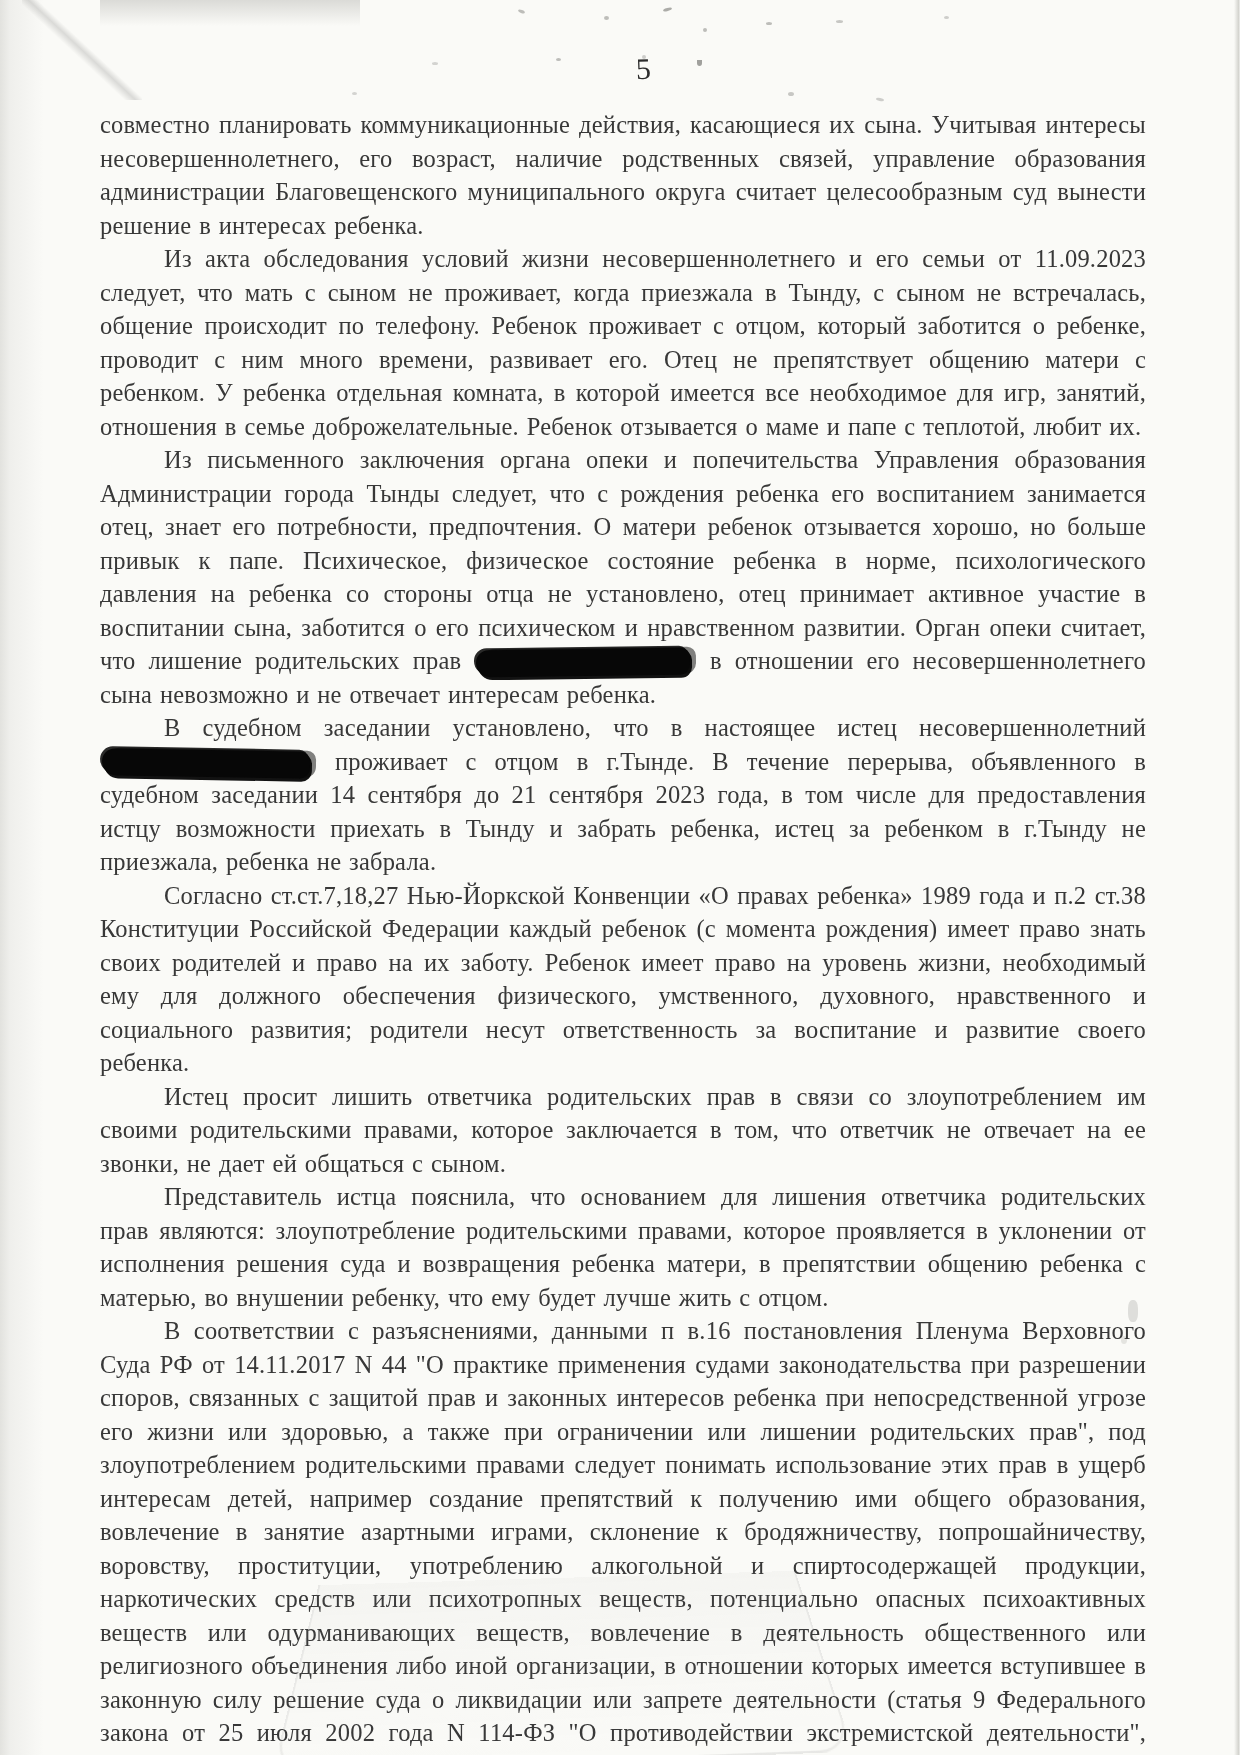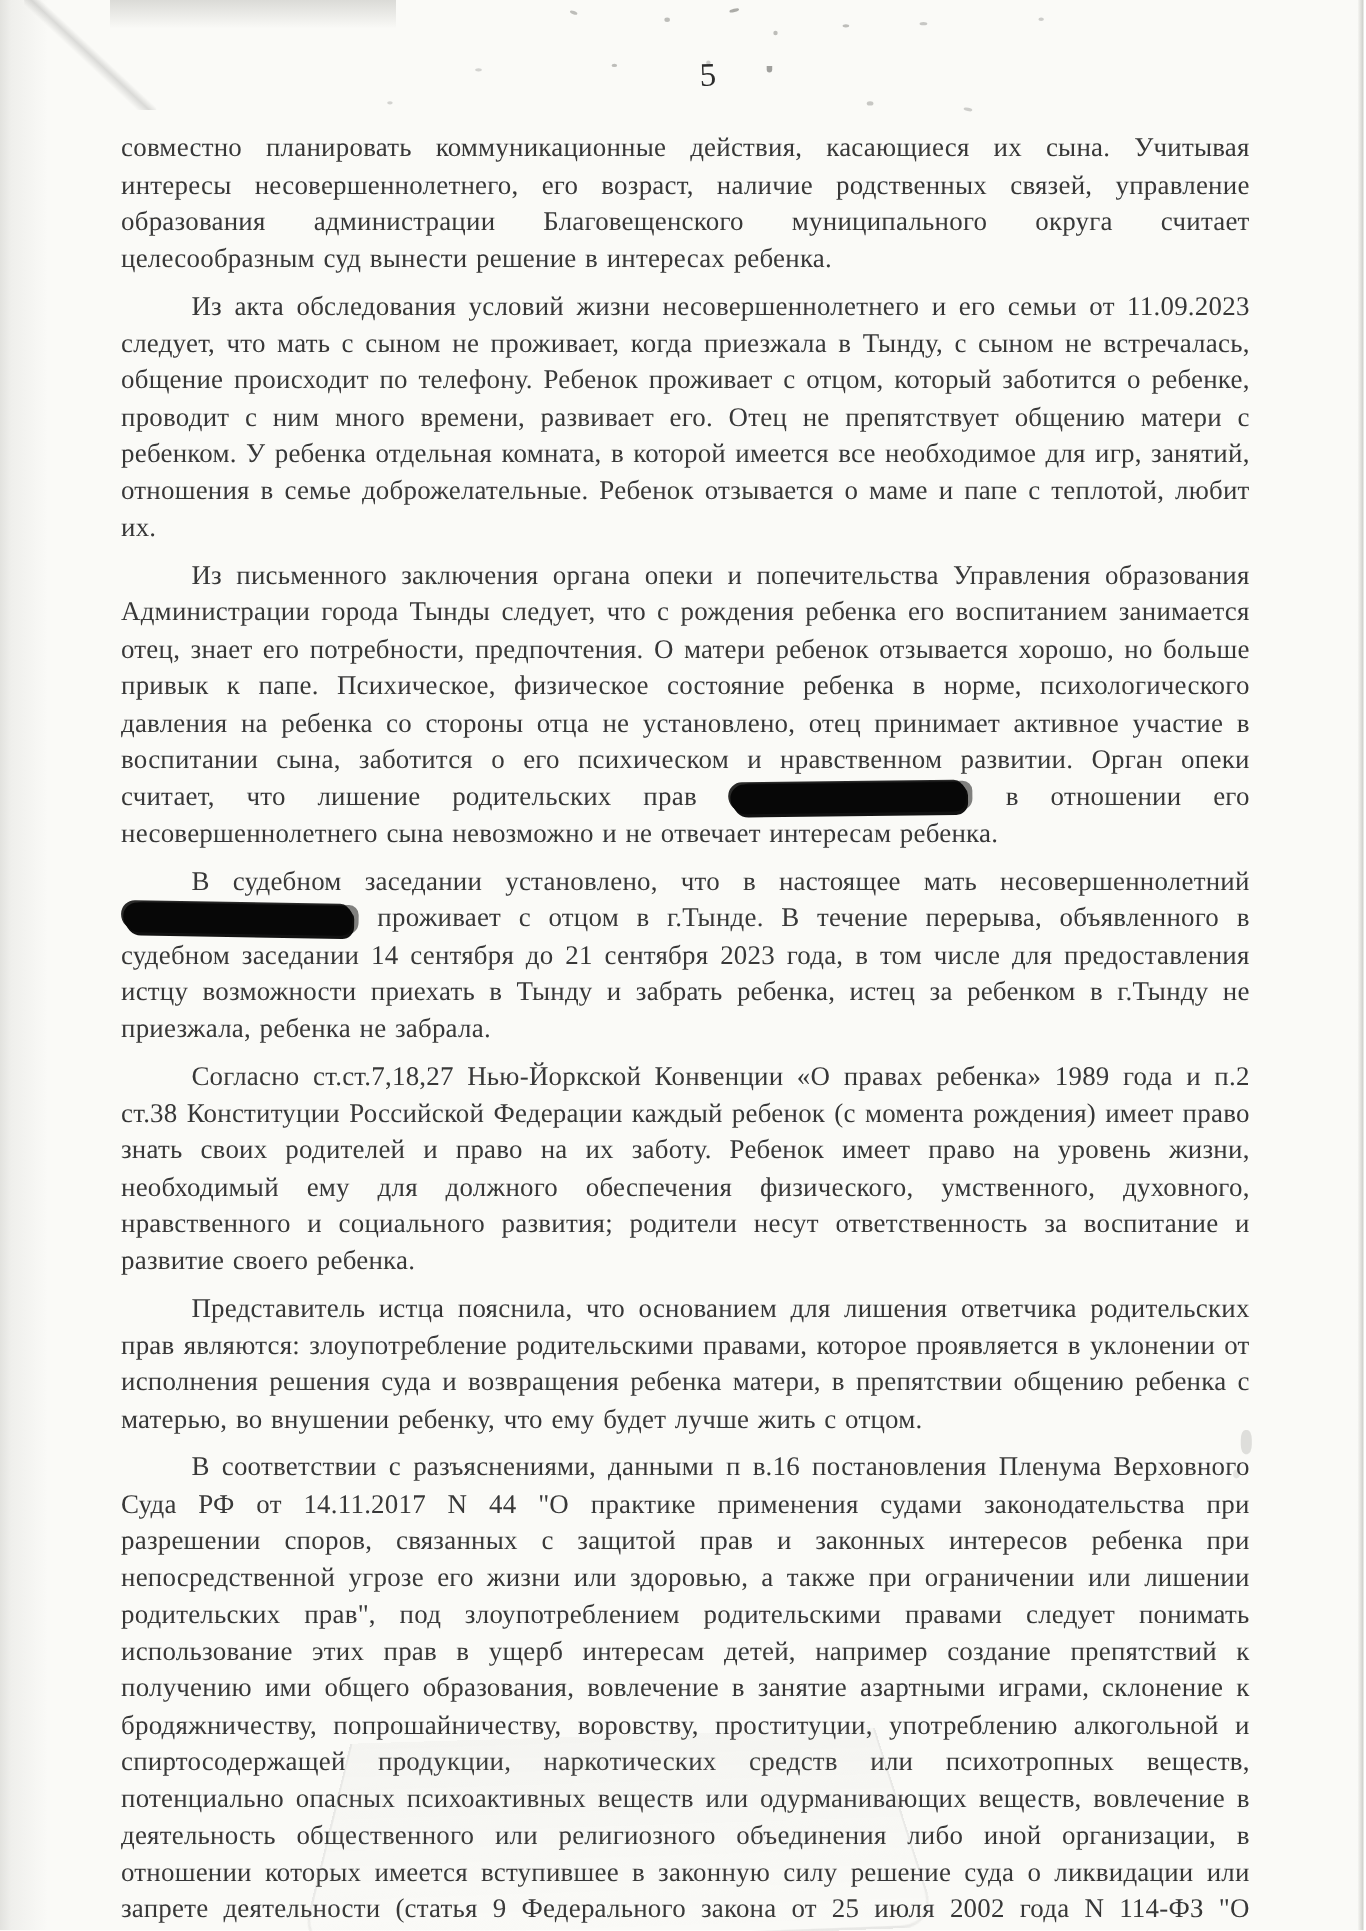--- a/index.html
+++ b/index.html
@@ -53,21 +53,21 @@
     font-size:30px; color:#2c2c2c;
     transform:rotate(-2deg);
   }
   
   .content {
     position:absolute; top:108px; left:100px; width:1046px;
     font-size:24.5px; line-height:33.5px;
     text-align:justify;
     letter-spacing:.2px; word-spacing:1.5px;
   }
-  .content p { margin:10px; padding:0;font-family:Liberation Serif, serif; }
+  .content p { margin:0; padding:0;font-family:Liberation Serif, serif; }
   .content p.indent { text-indent:64px; }
   
   .redaction {
     display:inline-block; height:27px; background:#070707;
     border-radius:14px 10px 12px 16px;
     vertical-align:-7px; margin:0 7px 0 2px;
     box-shadow:2px 3px 0 rgba(5,5,5,.95), -2px -2px 0 rgba(5,5,5,.85), 6px -1px 0 rgba(5,5,5,.5);
     transform:rotate(-.7deg);
   }
   .r1 { width:214px; }
@@ -114,26 +114,27 @@
   <div class="content">
 
     <p><span>совместно планировать коммуникационные действия, касающиеся их сына. Учитывая интересы несовершеннолетнего, его возраст, наличие родственных связей, управление образования администрации Благовещенского муниципального округа считает целесообразным суд вынести решение в интересах ребенка.</span></p>
 
     <p class="indent"><span>Из акта обследования условий жизни несовершеннолетнего и его семьи от 11.09.2023 следует, что мать с сыном не проживает, когда приезжала в Тынду, с сыном не встречалась, общение происходит по телефону. Ребенок проживает с отцом, который заботится о ребенке, проводит с ним много времени, развивает его. Отец не препятствует общению матери с ребенком. У ребенка отдельная комната, в которой имеется все необходимое для игр, занятий, отношения в семье доброжелательные. Ребенок отзывается о маме и папе с теплотой, любит их.</span></p>
 
     <p class="indent"><span>Из письменного заключения органа опеки и попечительства Управления образования Администрации города Тынды следует, что с рождения ребенка его воспитанием занимается отец, знает его потребности, предпочтения. О матери ребенок отзывается хорошо, но больше привык к папе. Психическое, физическое состояние ребенка в норме, психологического давления на ребенка со стороны отца не установлено, отец принимает активное участие в воспитании сына, заботится о его психическом и нравственном развитии. Орган опеки считает, что лишение родительских прав</span>
       <span class="redaction r1"></span>
       <span>в отношении его несовершеннолетнего сына невозможно и не отвечает интересам ребенка.</span></p>
 
-    <p class="indent"><span>В судебном заседании установлено, что в настоящее мать несовершеннолетний</span>
+    <p class="indent"><span>В судебном заседании установлено, что в настоящее истец несовершеннолетний</span>
       <span class="redaction r2"></span>
       <span>проживает с отцом в г.Тынде. В течение перерыва, объявленного в судебном заседании 14 сентября до 21 сентября 2023 года, в том числе для предоставления истцу возможности приехать в Тынду и забрать ребенка, истец за ребенком в г.Тынду не приезжала, ребенка не забрала.</span></p>
 
     <p class="indent"><span>Согласно ст.ст.7,18,27 Нью-Йоркской Конвенции «О правах ребенка» 1989 года и п.2 ст.38 Конституции Российской Федерации каждый ребенок (с момента рождения) имеет право знать своих родителей и право на их заботу. Ребенок имеет право на уровень жизни, необходимый ему для должного обеспечения физического, умственного, духовного, нравственного и социального развития; родители несут ответственность за воспитание и развитие своего ребенка.</span></p>
 
+    <p class="indent"><span>Истец просит лишить ответчика родительских прав в связи со злоупотреблением им своими родительскими правами, которое заключается в том, что ответчик не отвечает на ее звонки, не дает ей общаться с сыном.</span></p>
 
     <p class="indent"><span>Представитель истца пояснила, что основанием для лишения ответчика родительских прав являются: злоупотребление родительскими правами, которое проявляется в уклонении от исполнения решения суда и возвращения ребенка матери, в препятствии общению ребенка с матерью, во внушении ребенку, что ему будет лучше жить с отцом.</span></p>
 
     <p class="indent"><span>В соответствии с разъяснениями, данными п в.16 постановления Пленума Верховного Суда РФ от 14.11.2017 N 44 "О практике применения судами законодательства при разрешении споров, связанных с защитой прав и законных интересов ребенка при непосредственной угрозе его жизни или здоровью, а также при ограничении или лишении родительских прав", под злоупотреблением родительскими правами следует понимать использование этих прав в ущерб интересам детей, например создание препятствий к получению ими общего образования, вовлечение в занятие азартными играми, склонение к бродяжничеству, попрошайничеству, воровству, проституции, употреблению алкогольной и спиртосодержащей продукции, наркотических средств или психотропных веществ, потенциально опасных психоактивных веществ или одурманивающих веществ, вовлечение в деятельность общественного или религиозного объединения либо иной организации, в отношении которых имеется вступившее в законную силу решение суда о ликвидации или запрете деятельности (статья 9 Федерального закона от 25 июля 2002 года N 114-ФЗ "О противодействии экстремистской деятельности", статья 24 Федерального закона от 6 марта 2006 года N 35-ФЗ "О противодействии терроризму").</span></p>
 
   </div>
 
   <div class="stamp-ghost"></div>
 
 </div>

